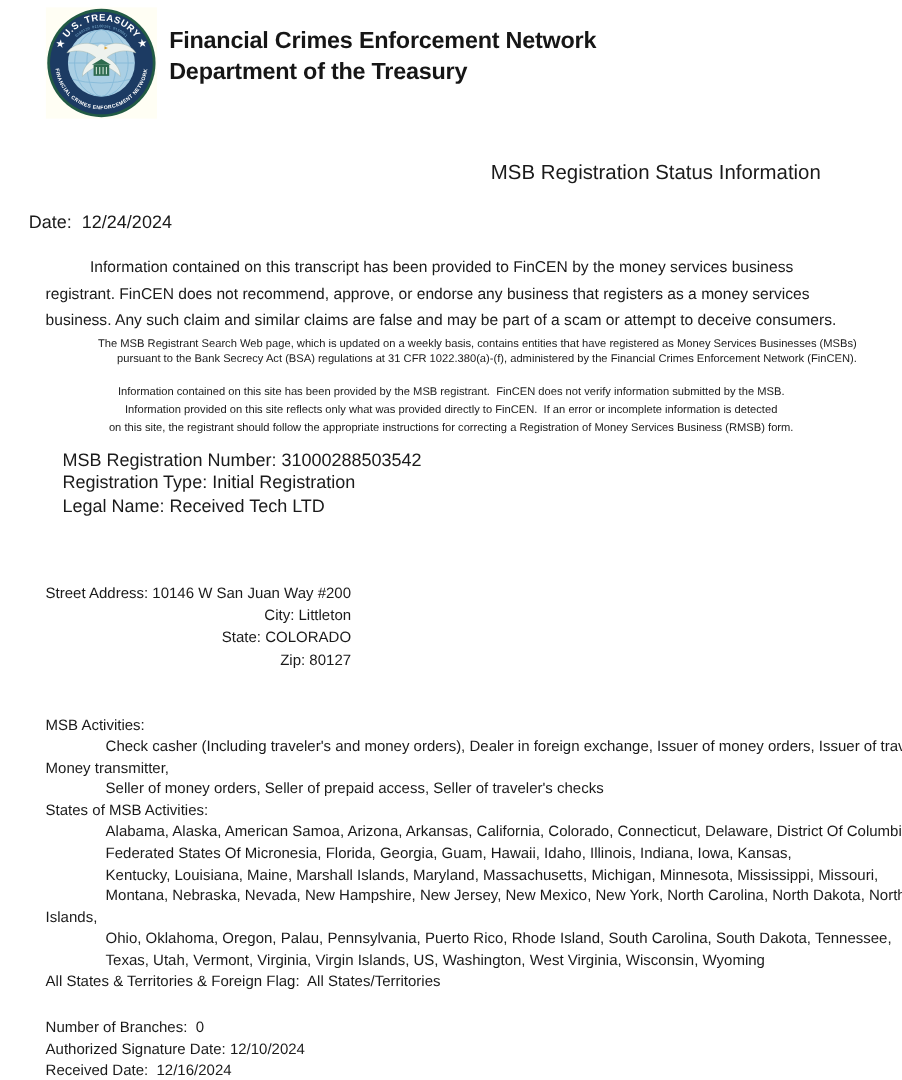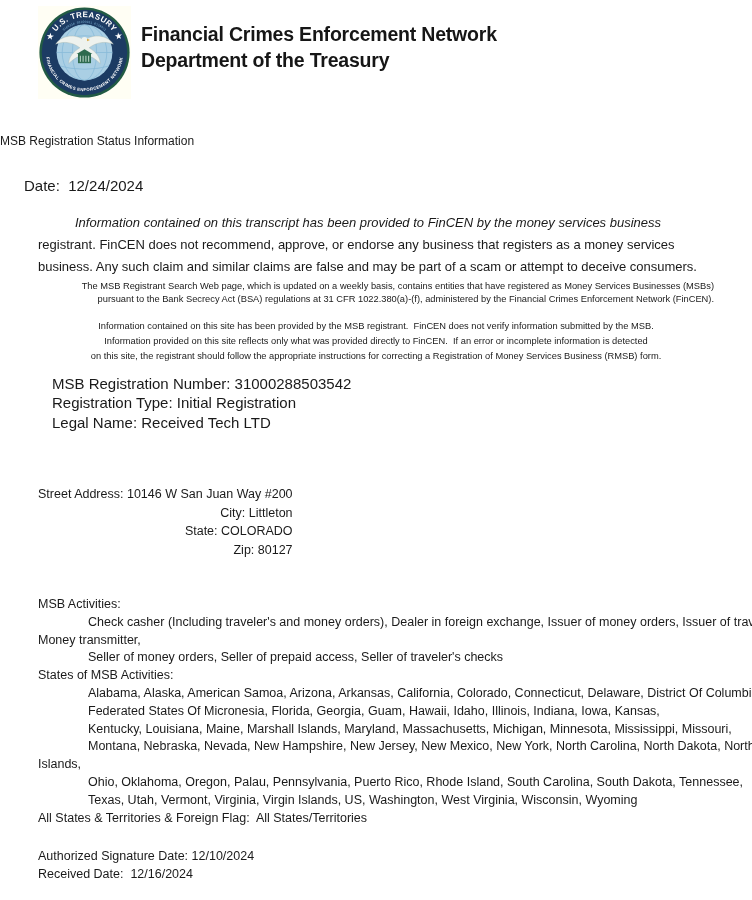--- a/index.html
+++ b/index.html
@@ -18,25 +18,25 @@
   .seal { width:93px; height:93px; }
   .header-titles {
     padding-top:15px;
     font-weight:bold;
     font-size:19.5px;
     line-height:26px;
     letter-spacing:-0.2px;
     color:#161616;
   }
 
-  .doc-title { top:134px; left:0; width:684px; text-align:left; font-size:12px; }
+  .doc-title { top:134px; left:0; width:684px; text-align:right; font-size:17px; }
   .date-line { top:177px; left:24px; font-size:15px; }
 
   .disclaimer { top:212px; left:38px; font-size:13px; line-height:22px; }
-  .disclaimer .indent { padding-left:37px;font-style:italic; }
+  .disclaimer .indent { padding-left:37px; }
 
   .notice1 { top:280px; left:38px; width:676px; text-align:right; font-size:9.3px; line-height:13px; }
   .notice2 { top:319px; left:38px; width:676px; text-align:center; font-size:9.3px; line-height:15px; }
 
   .details   { top:374px; left:52px; font-size:15px; line-height:19.4px; }
   .address   { top:485px; left:38px; font-size:12.5px; line-height:18.7px;text-align:right; }
   .activities{ top:596px; left:38px; font-size:12.5px; line-height:17.8px; }
   .activities .indent { padding-left:50px; }
   .footer    { top:847px; left:38px; font-size:12.5px; line-height:18px; }
 </style>
@@ -140,17 +140,18 @@
     <div class="line indent">Federated States Of Micronesia, Florida, Georgia, Guam, Hawaii, Idaho, Illinois, Indiana, Iowa, Kansas,</div>
     <div class="line indent">Kentucky, Louisiana, Maine, Marshall Islands, Maryland, Massachusetts, Michigan, Minnesota, Mississippi, Missouri,</div>
     <div class="line indent">Montana, Nebraska, Nevada, New Hampshire, New Jersey, New Mexico, New York, North Carolina, North Dakota, Northern Mariana</div>
     <div class="line">Islands,</div>
     <div class="line indent">Ohio, Oklahoma, Oregon, Palau, Pennsylvania, Puerto Rico, Rhode Island, South Carolina, South Dakota, Tennessee,</div>
     <div class="line indent">Texas, Utah, Vermont, Virginia, Virgin Islands, US, Washington, West Virginia, Wisconsin, Wyoming</div>
     <div class="line">All States &amp; Territories &amp; Foreign Flag:  All States/Territories</div>
   </div>
 
   <div class="footer abs">
+    <div class="line">Number of Branches:  0</div>
     <div class="line">Authorized Signature Date: 12/10/2024</div>
     <div class="line">Received Date:  12/16/2024</div>
   </div>
 
 </div>
 
 </body></html>

